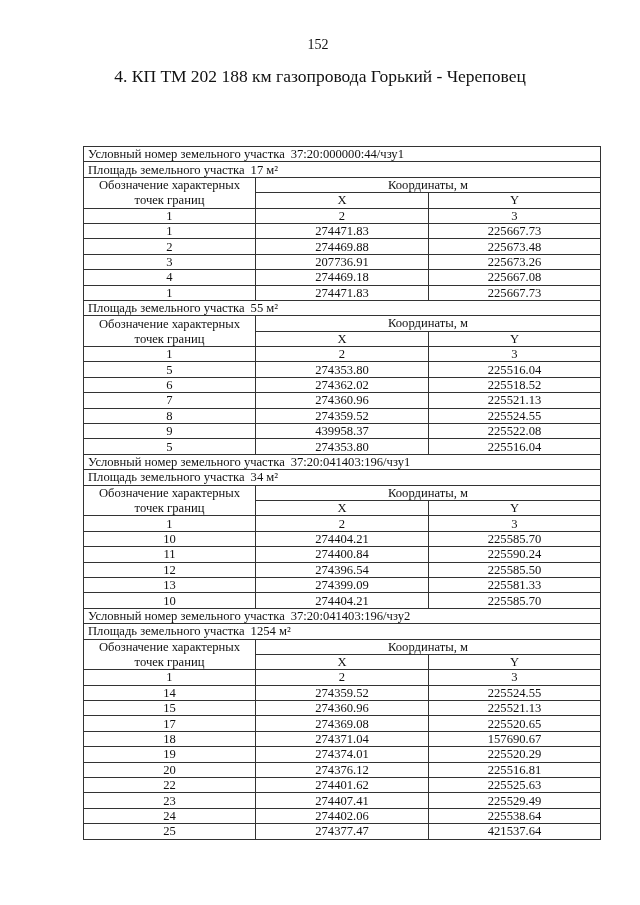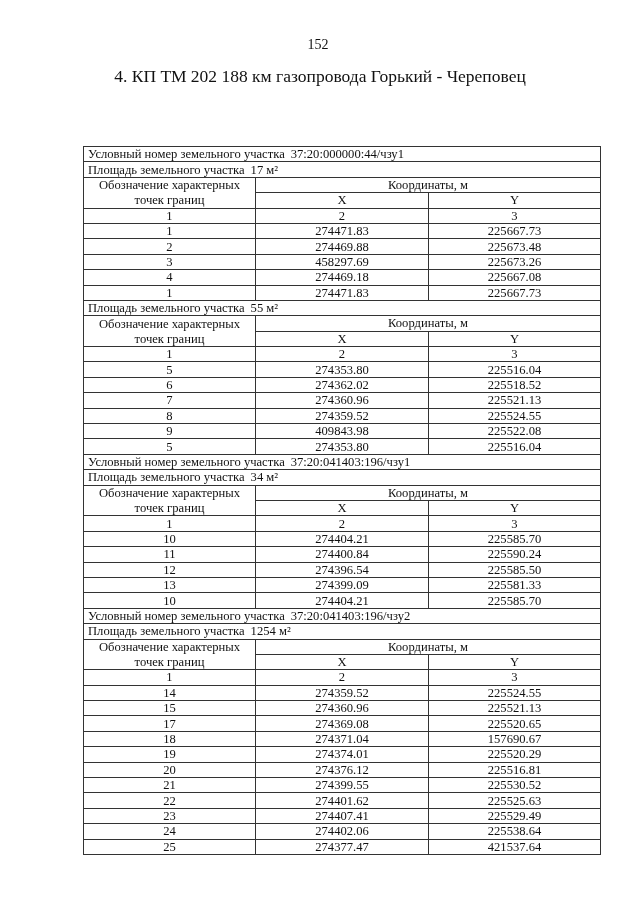--- a/index.html
+++ b/index.html
@@ -54,21 +54,21 @@
         <td class="c">274471.83</td>
         <td class="c">225667.73</td>
       </tr>
       <tr>
         <td class="c">2</td>
         <td class="c">274469.88</td>
         <td class="c">225673.48</td>
       </tr>
       <tr>
         <td class="c">3</td>
-        <td class="c">458297.69</td>
+        <td class="c">207736.91</td>
         <td class="c">225673.26</td>
       </tr>
       <tr>
         <td class="c">4</td>
         <td class="c">274469.18</td>
         <td class="c">225667.08</td>
       </tr>
       <tr>
         <td class="c">1</td>
         <td class="c">274471.83</td>
@@ -106,21 +106,21 @@
         <td class="c">274360.96</td>
         <td class="c">225521.13</td>
       </tr>
       <tr>
         <td class="c">8</td>
         <td class="c">274359.52</td>
         <td class="c">225524.55</td>
       </tr>
       <tr>
         <td class="c">9</td>
-        <td class="c">409843.98</td>
+        <td class="c">439958.37</td>
         <td class="c">225522.08</td>
       </tr>
       <tr>
         <td class="c">5</td>
         <td class="c">274353.80</td>
         <td class="c">225516.04</td>
       </tr>
       <tr>
         <td colspan="3" class="lbl"><span>Условный номер земельного участка</span><span class="gap"></span><span>37:20:041403:196/чзу1</span></td>
       </tr>
@@ -208,25 +208,20 @@
       </tr>
       <tr>
         <td class="c">19</td>
         <td class="c">274374.01</td>
         <td class="c">225520.29</td>
       </tr>
       <tr>
         <td class="c">20</td>
         <td class="c">274376.12</td>
         <td class="c">225516.81</td>
-      </tr>
-      <tr>
-        <td class="c">21</td>
-        <td class="c">274399.55</td>
-        <td class="c">225530.52</td>
       </tr>
       <tr>
         <td class="c">22</td>
         <td class="c">274401.62</td>
         <td class="c">225525.63</td>
       </tr>
       <tr>
         <td class="c">23</td>
         <td class="c">274407.41</td>
         <td class="c">225529.49</td>

